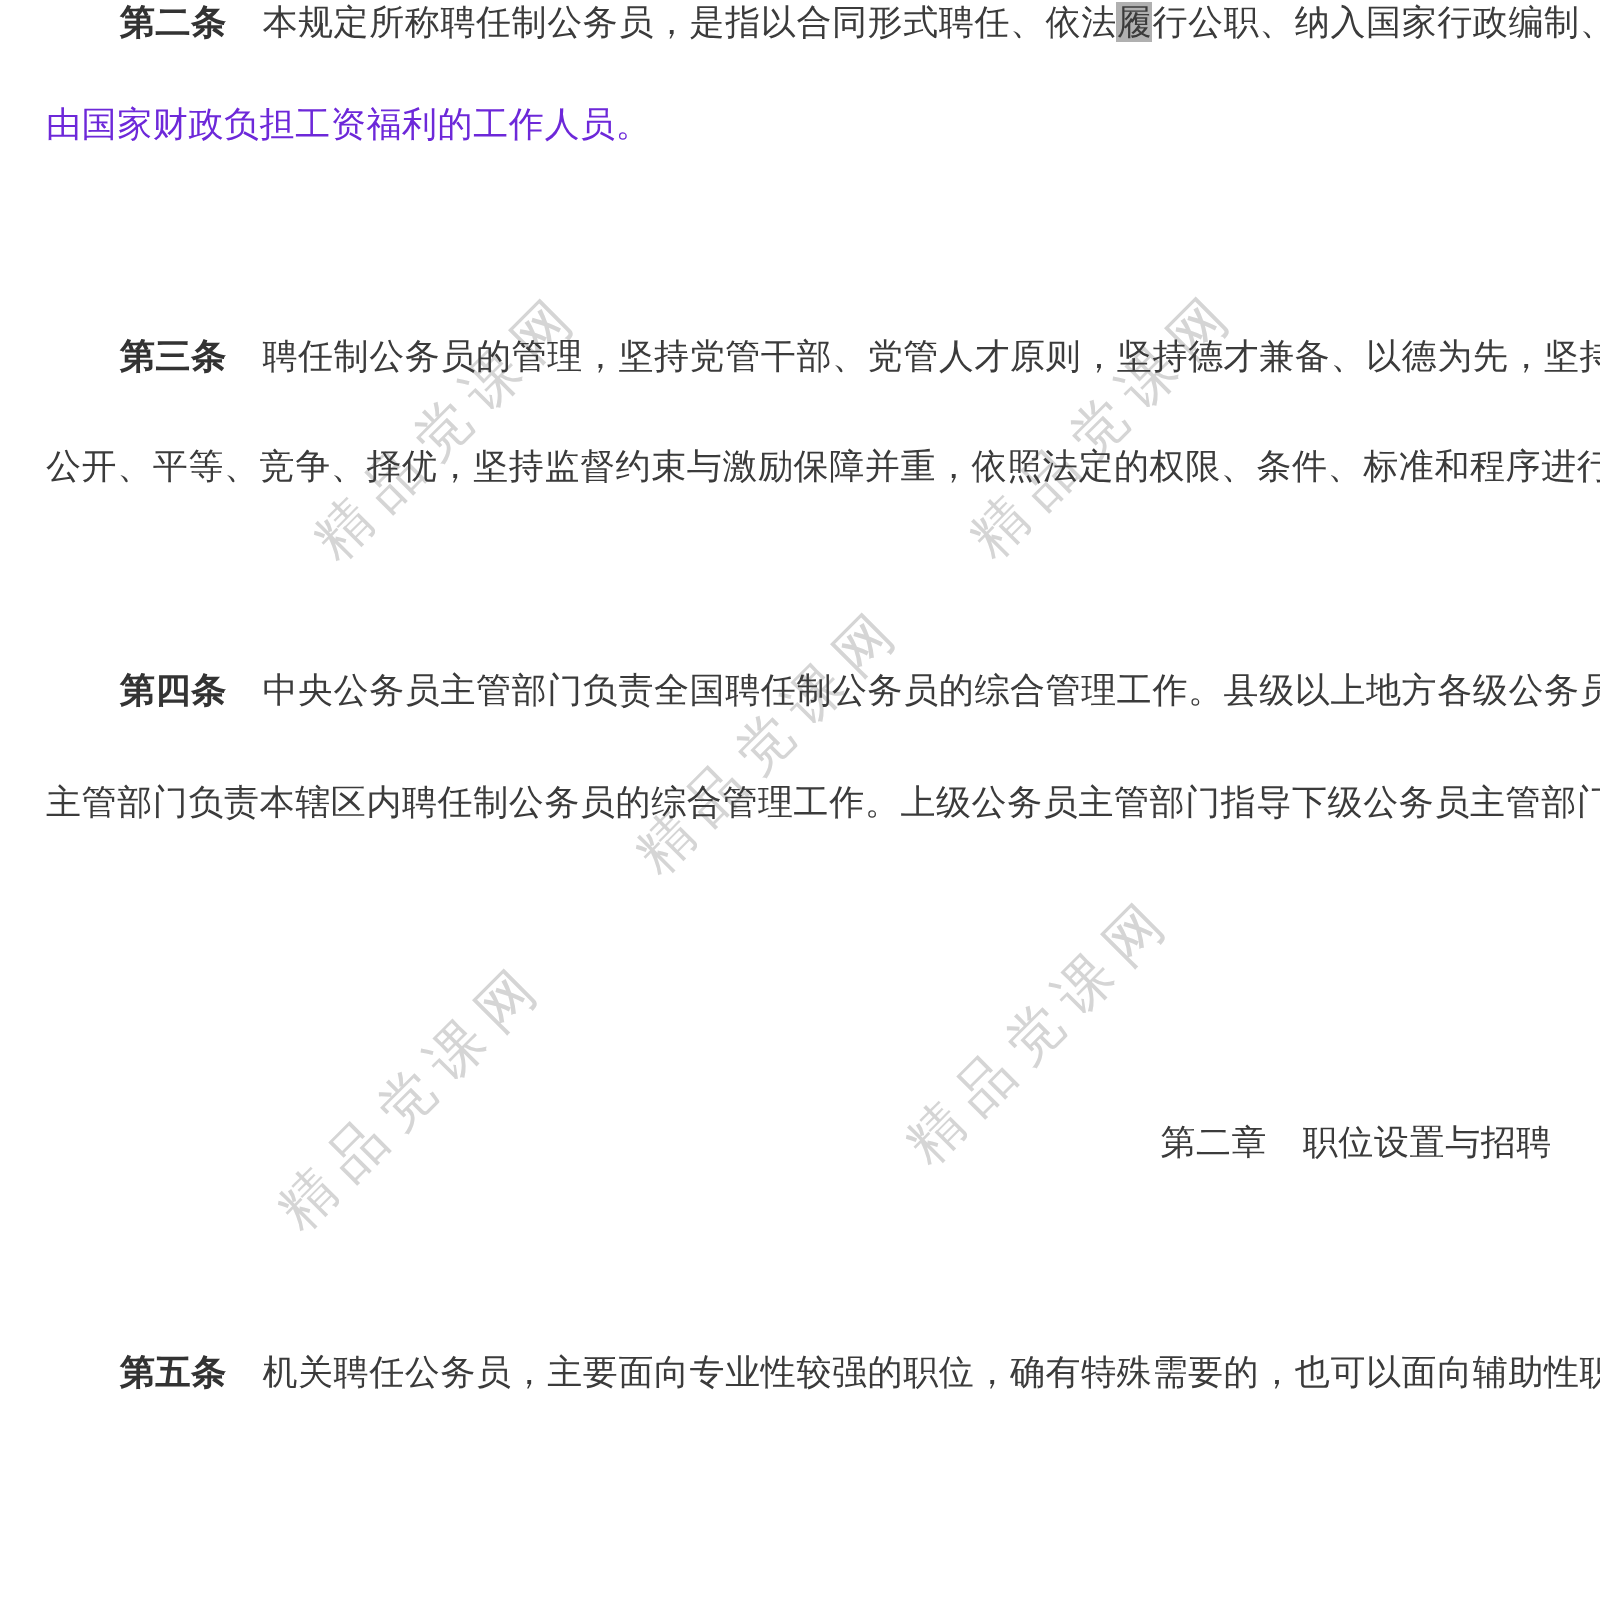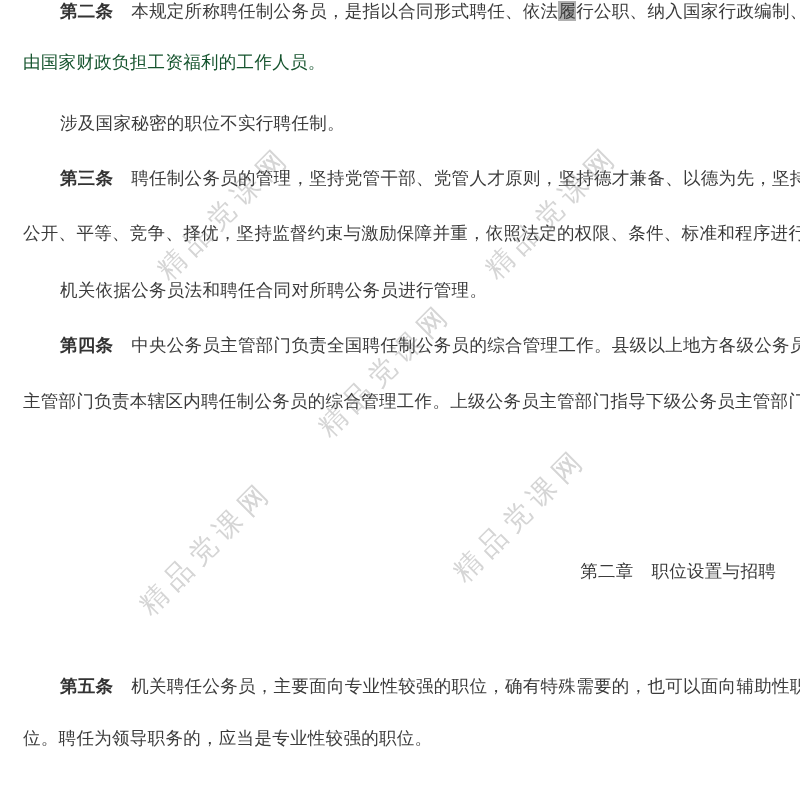--- a/index.html
+++ b/index.html
@@ -65,24 +65,21 @@
 <div id="page">
   <div id="watermark-layer">
       <div class="watermark" style="left: 224px; top: 213px; color: rgb(213, 213, 213);">精品党课网</div>
       <div class="watermark" style="left: 552px; top: 212px; color: rgb(213, 213, 213);">精品党课网</div>
       <div class="watermark" style="left: 385px; top: 370px; color: rgb(213, 213, 213);">精品党课网</div>
       <div class="watermark" style="left: 206px; top: 548px; color: rgb(213, 213, 213);">精品党课网</div>
       <div class="watermark" style="left: 520px; top: 515px; color: rgb(213, 213, 213);">精品党课网</div>
     </div>
   <div id="text-layer">
       <div class="doc-line" style="top: -1px; left: 60px; color: rgb(59, 59, 59);"><span class="seg-bold">第二条</span><span>　本规定所称聘任制公务员，是指以合同形式聘任、依法</span><span class="seg-highlight" style="background: rgb(176, 176, 176);">履</span><span>行公职、纳入国家行政编制、</span></div>
-      <div class="doc-line" style="top: 50px; left: 23px; color: #14532d;"><span>由国家财政负担工资福利的工作人员。</span></div>
-      <div class="doc-line" style="top: 111px; left: 60px; color: rgb(59, 59, 59);"><span>涉及国家秘密的职位不实行聘任制。</span></div>
+      <div class="doc-line" style="top: 50px; left: 23px; color: #6d28d9;"><span>由国家财政负担工资福利的工作人员。</span></div>
       <div class="doc-line" style="top: 166px; left: 60px; color: rgb(59, 59, 59);"><span class="seg-bold">第三条</span><span>　聘任制公务员的管理，坚持党管干部、党管人才原则，坚持德才兼备、以德为先，坚持</span></div>
       <div class="doc-line" style="top: 221px; left: 23px; color: rgb(59, 59, 59);"><span>公开、平等、竞争、择优，坚持监督约束与激励保障并重，依照法定的权限、条件、标准和程序进行。</span></div>
-      <div class="doc-line" style="top: 278px; left: 60px; color: rgb(59, 59, 59);"><span>机关依据公务员法和聘任合同对所聘公务员进行管理。</span></div>
       <div class="doc-line" style="top: 333px; left: 60px; color: rgb(59, 59, 59);"><span class="seg-bold">第四条</span><span>　中央公务员主管部门负责全国聘任制公务员的综合管理工作。县级以上地方各级公务员</span></div>
       <div class="doc-line" style="top: 389px; left: 23px; color: rgb(59, 59, 59);"><span>主管部门负责本辖区内聘任制公务员的综合管理工作。上级公务员主管部门指导下级公务员主管部门</span></div>
       <div class="doc-line center" style="top: 559px; color: rgb(59, 59, 59);"><span>第二章　职位设置与招聘</span></div>
       <div class="doc-line" style="top: 674px; left: 60px; color: rgb(59, 59, 59);"><span class="seg-bold">第五条</span><span>　机关聘任公务员，主要面向专业性较强的职位，确有特殊需要的，也可以面向辅助性职</span></div>
-      <div class="doc-line" style="top: 726px; left: 23px; color: rgb(59, 59, 59);"><span>位。聘任为领导职务的，应当是专业性较强的职位。</span></div>
     </div>
 </div>
 
 </body></html>

